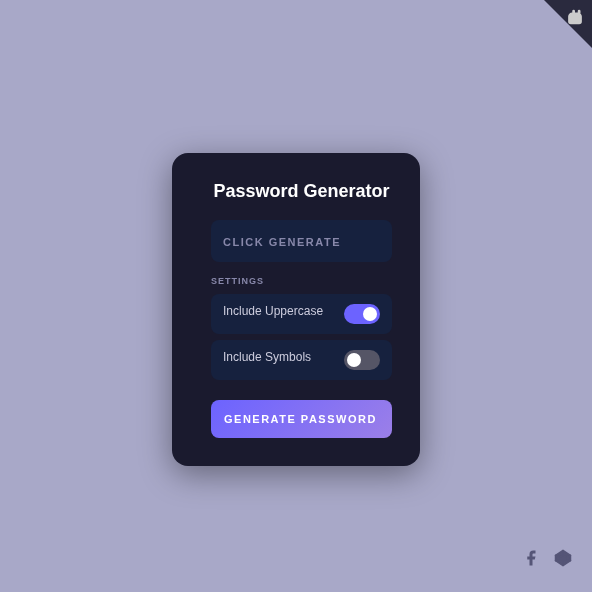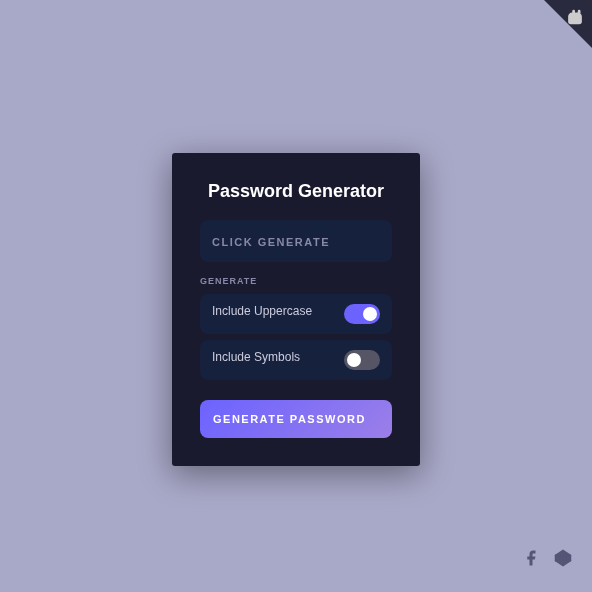--- a/index.html
+++ b/index.html
@@ -11,22 +11,22 @@
       display: flex;
       align-items: center;
       justify-content: center;
       font-family: 'Arial', sans-serif;
       position: relative;
       overflow: hidden;
     }
 
     .card {
       background-color: #1a1a2e;
-      border-radius: 3px;
-      padding: 28px 28px 28px 28px;
+      border-radius: 16px;
+      padding: 28px 28px 28px 39px;
       width: 248px;
       box-shadow: 0 8px 32px rgba(0,0,0,0.4);
       margin-top: 27px;
     }
 
     .card-title {
       color: #ffffff;
       font-size: 18px;
       font-weight: 700;
       text-align: center;
@@ -221,21 +221,21 @@
 
 <div class="card">
 
   <div class="card-title">Password Generator</div>
 
   <div class="password-display">
     <span class="password-display-text">CLICK GENERATE</span>
   </div>
 
 
-  <div class="settings-label">GENERATE</div>
+  <div class="settings-label">SETTINGS</div>
 
   
   <div id="toggles-container">
       <div class="toggle-row">
         <span class="toggle-label">Include Uppercase</span>
         <div class="toggle">
           <div class="toggle-track on"></div>
           <div class="toggle-thumb on"></div>
         </div>
       </div>

